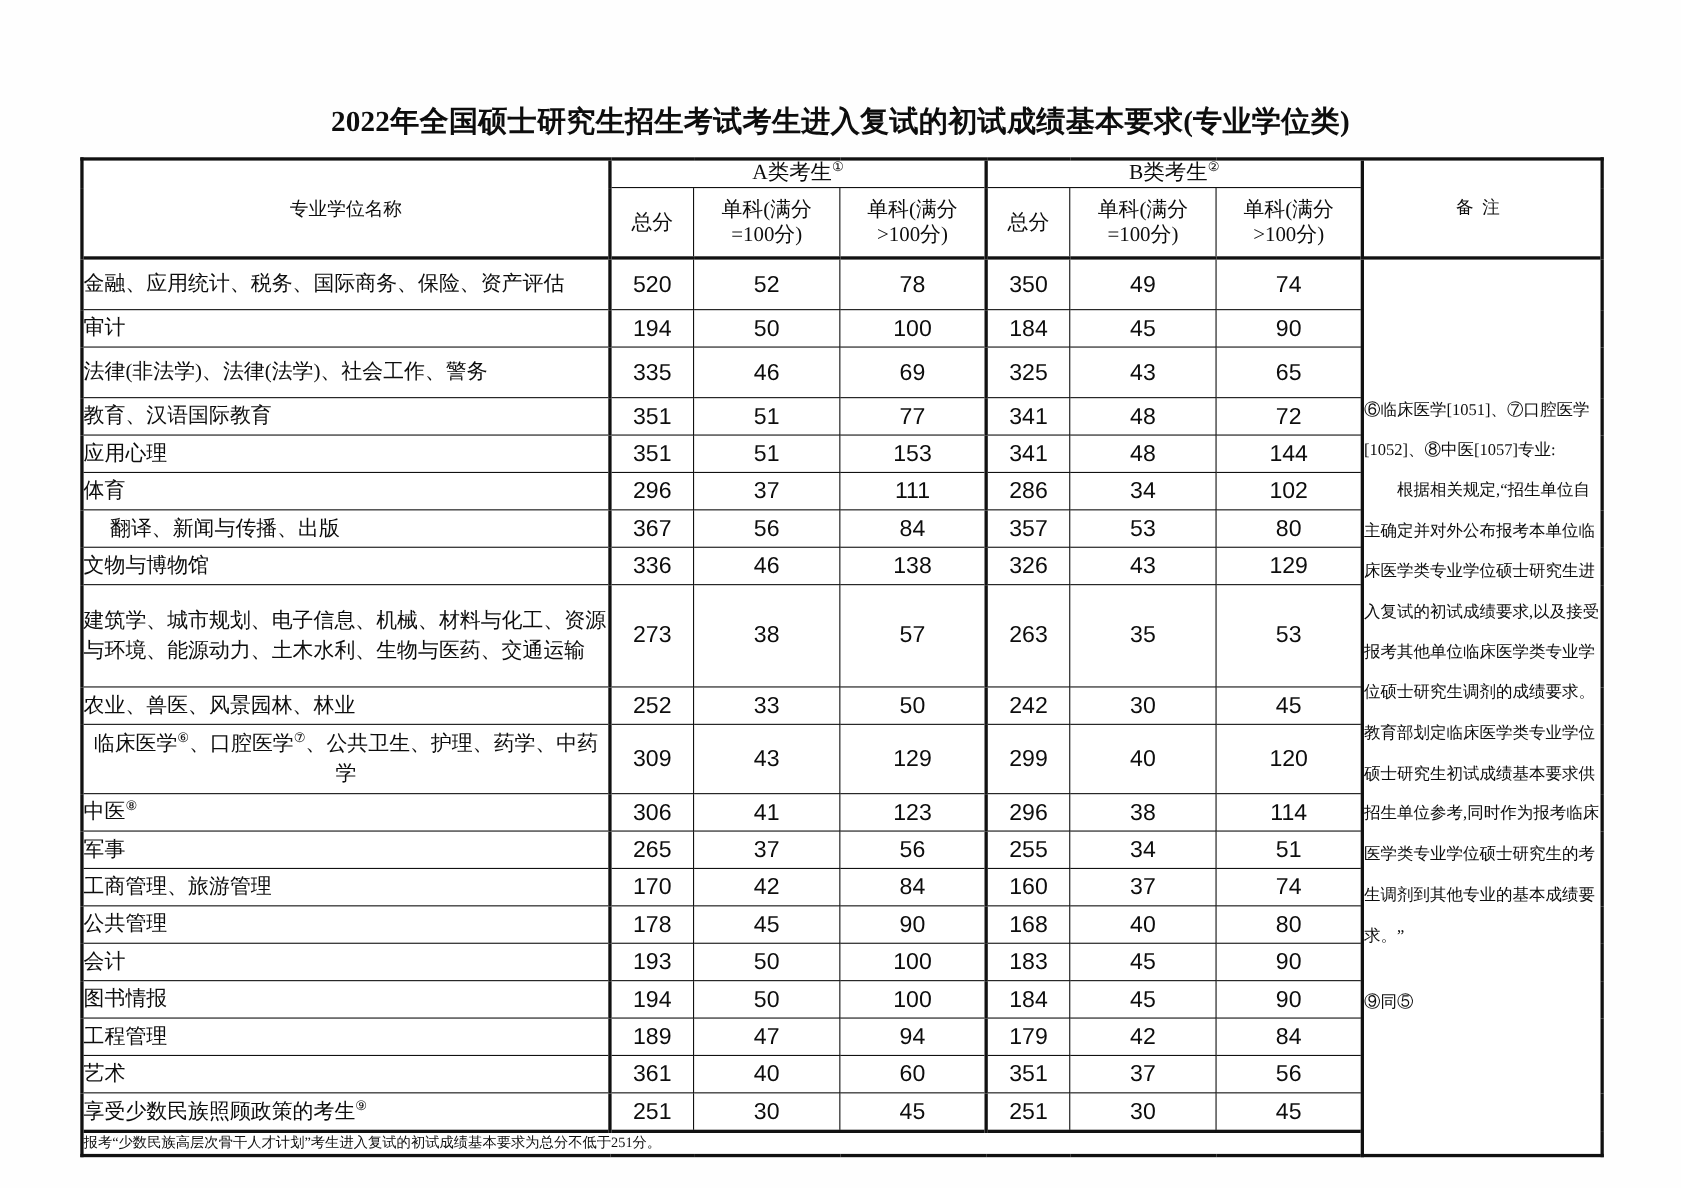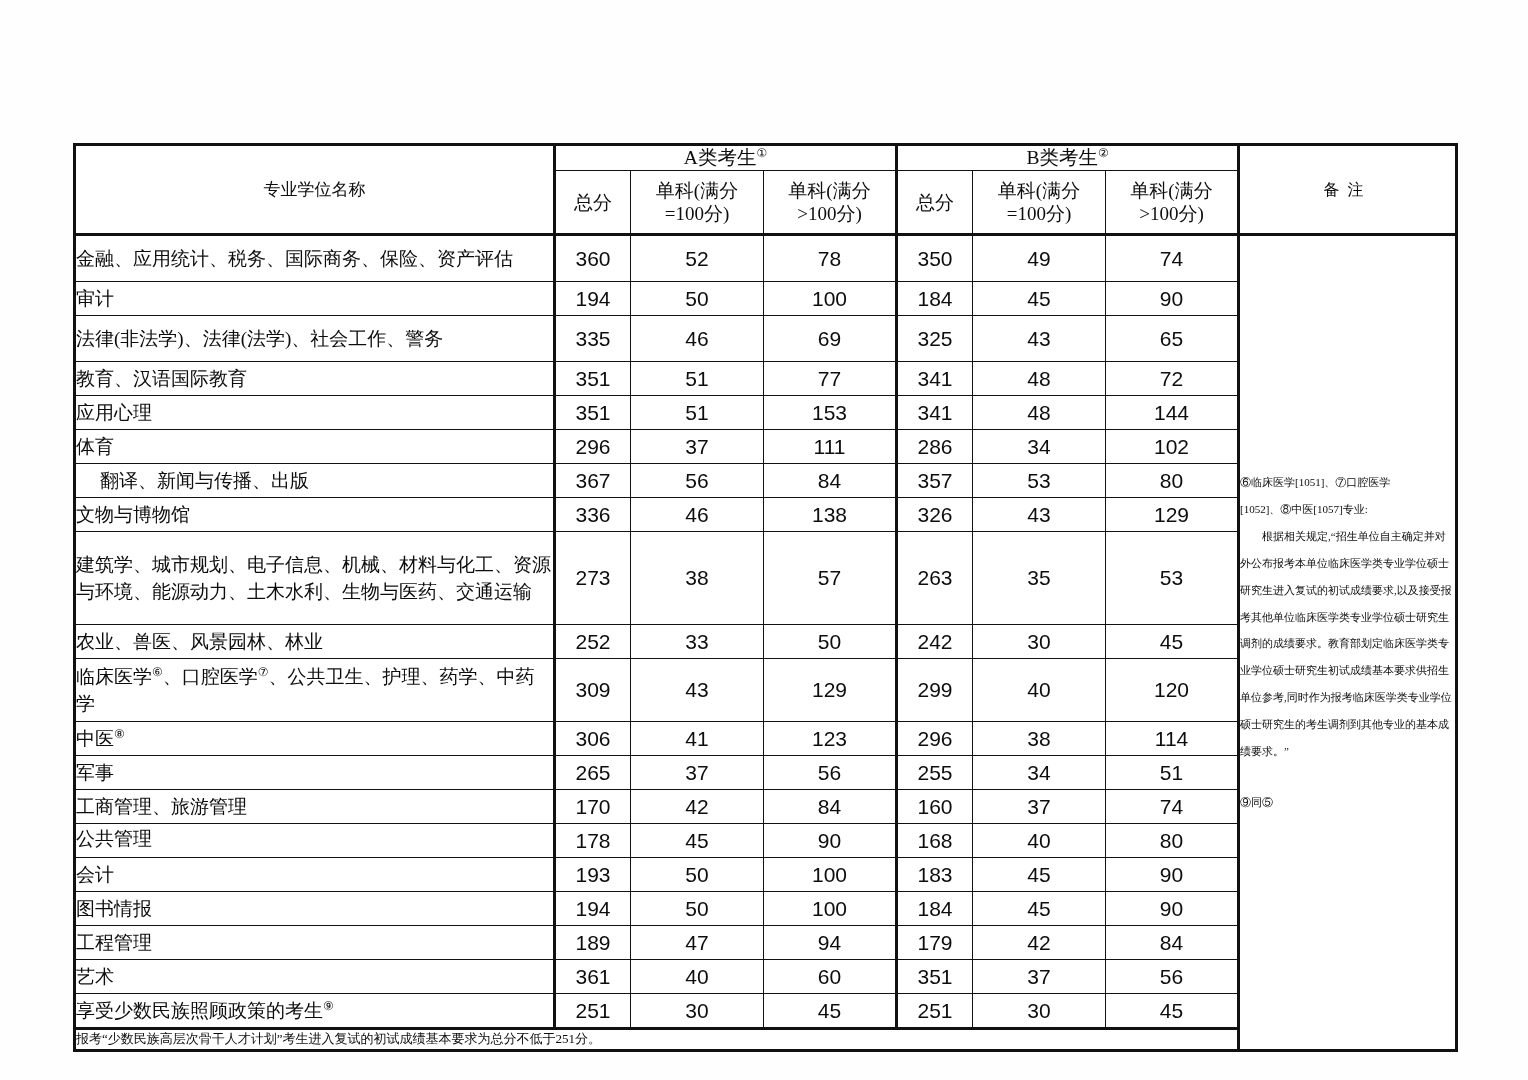--- a/index.html
+++ b/index.html
@@ -90,21 +90,21 @@
   }
   .num-cell {
     text-align: center;
     font-size: 21px;
     font-family: "Liberation Sans", "DejaVu Sans", sans-serif;
   }
   .note-cell {
     vertical-align: top;
     text-align: left;
     padding: 14px 8px 8px 9px;
-    font-size: 11px;
+    font-size: 15px;
     line-height: 2.45;
     font-family: "Liberation Serif", "DejaVu Serif", serif;
   }
   .note-cell p {
     margin: 0;
   }
   .note-indent {
     text-indent: 2em;
   }
   .note-gap {
@@ -116,20 +116,21 @@
     padding: 22px 10px 22px 9px;
     line-height: 1.4;
     font-family: "Liberation Serif", "DejaVu Serif", serif;
   }
 </style>
 </head>
 <body>
 
 <div id="page">
 
+  <div id="doc-title">2022年全国硕士研究生招生考试考生进入复试的初试成绩基本要求(专业学位类)</div>
 
   <table id="score-table">
     <colgroup>
       <col style="width:480px">
       <col style="width:76px">
       <col style="width:133px">
       <col style="width:133px">
       <col style="width:76px">
       <col style="width:133px">
       <col style="width:133px">
@@ -147,21 +148,21 @@
         <td class="th-cell"><span>单科(满分</span><br><span>=100分)</span></td>
         <td class="th-cell"><span>单科(满分</span><br><span>&gt;100分)</span></td>
         <td class="th-cell hv-left">总分</td>
         <td class="th-cell"><span>单科(满分</span><br><span>=100分)</span></td>
         <td class="th-cell"><span>单科(满分</span><br><span>&gt;100分)</span></td>
       </tr>
     </thead>
     <tbody id="table-body">
         <tr>
           <td class="name-cell hv-left hv-top" style="height: 45px;">金融、应用统计、税务、国际商务、保险、资产评估</td>
-          <td class="num-cell hv-left hv-top">360</td>
+          <td class="num-cell hv-left hv-top">520</td>
           <td class="num-cell hv-top">52</td>
           <td class="num-cell hv-top">78</td>
           <td class="num-cell hv-left hv-top">350</td>
           <td class="num-cell hv-top">49</td>
           <td class="num-cell hv-top">74</td>
           <td class="note-cell hv-left hv-top hv-right hv-bottom" rowspan="21">
             <p>⑥临床医学[1051]、⑦口腔医学</p>
             <p>[1052]、⑧中医[1057]专业:</p>
             <p class="note-indent">根据相关规定,“招生单位自主确定并对外公布报考本单位临床医学类专业学位硕士研究生进入复试的初试成绩要求,以及接受报考其他单位临床医学类专业学位硕士研究生调剂的成绩要求。教育部划定临床医学类专业学位硕士研究生初试成绩基本要求供招生单位参考,同时作为报考临床医学类专业学位硕士研究生的考生调剂到其他专业的基本成绩要求。”</p>
             <div class="note-gap"></div>
@@ -243,21 +244,21 @@
         <tr>
           <td class="name-cell hv-left" style="height: 33px;">农业、兽医、风景园林、林业</td>
           <td class="num-cell hv-left">252</td>
           <td class="num-cell">33</td>
           <td class="num-cell">50</td>
           <td class="num-cell hv-left">242</td>
           <td class="num-cell">30</td>
           <td class="num-cell">45</td>
         </tr>
         <tr>
-          <td class="name-cell hv-left" style="height: 62px;"><span>临床医学</span><span class="sup">⑥</span><span>、口腔医学</span><span class="sup">⑦</span><span>、公共卫生、护理、药学、中药学</span></td>
+          <td class="name-cell hv-left" style="height: 62px; text-align: center;"><span>临床医学</span><span class="sup">⑥</span><span>、口腔医学</span><span class="sup">⑦</span><span>、公共卫生、护理、药学、中药学</span></td>
           <td class="num-cell hv-left">309</td>
           <td class="num-cell">43</td>
           <td class="num-cell">129</td>
           <td class="num-cell hv-left">299</td>
           <td class="num-cell">40</td>
           <td class="num-cell">120</td>
         </tr>
         <tr>
           <td class="name-cell hv-left" style="height: 33px;"><span>中医</span><span class="sup">⑧</span></td>
           <td class="num-cell hv-left">306</td>

